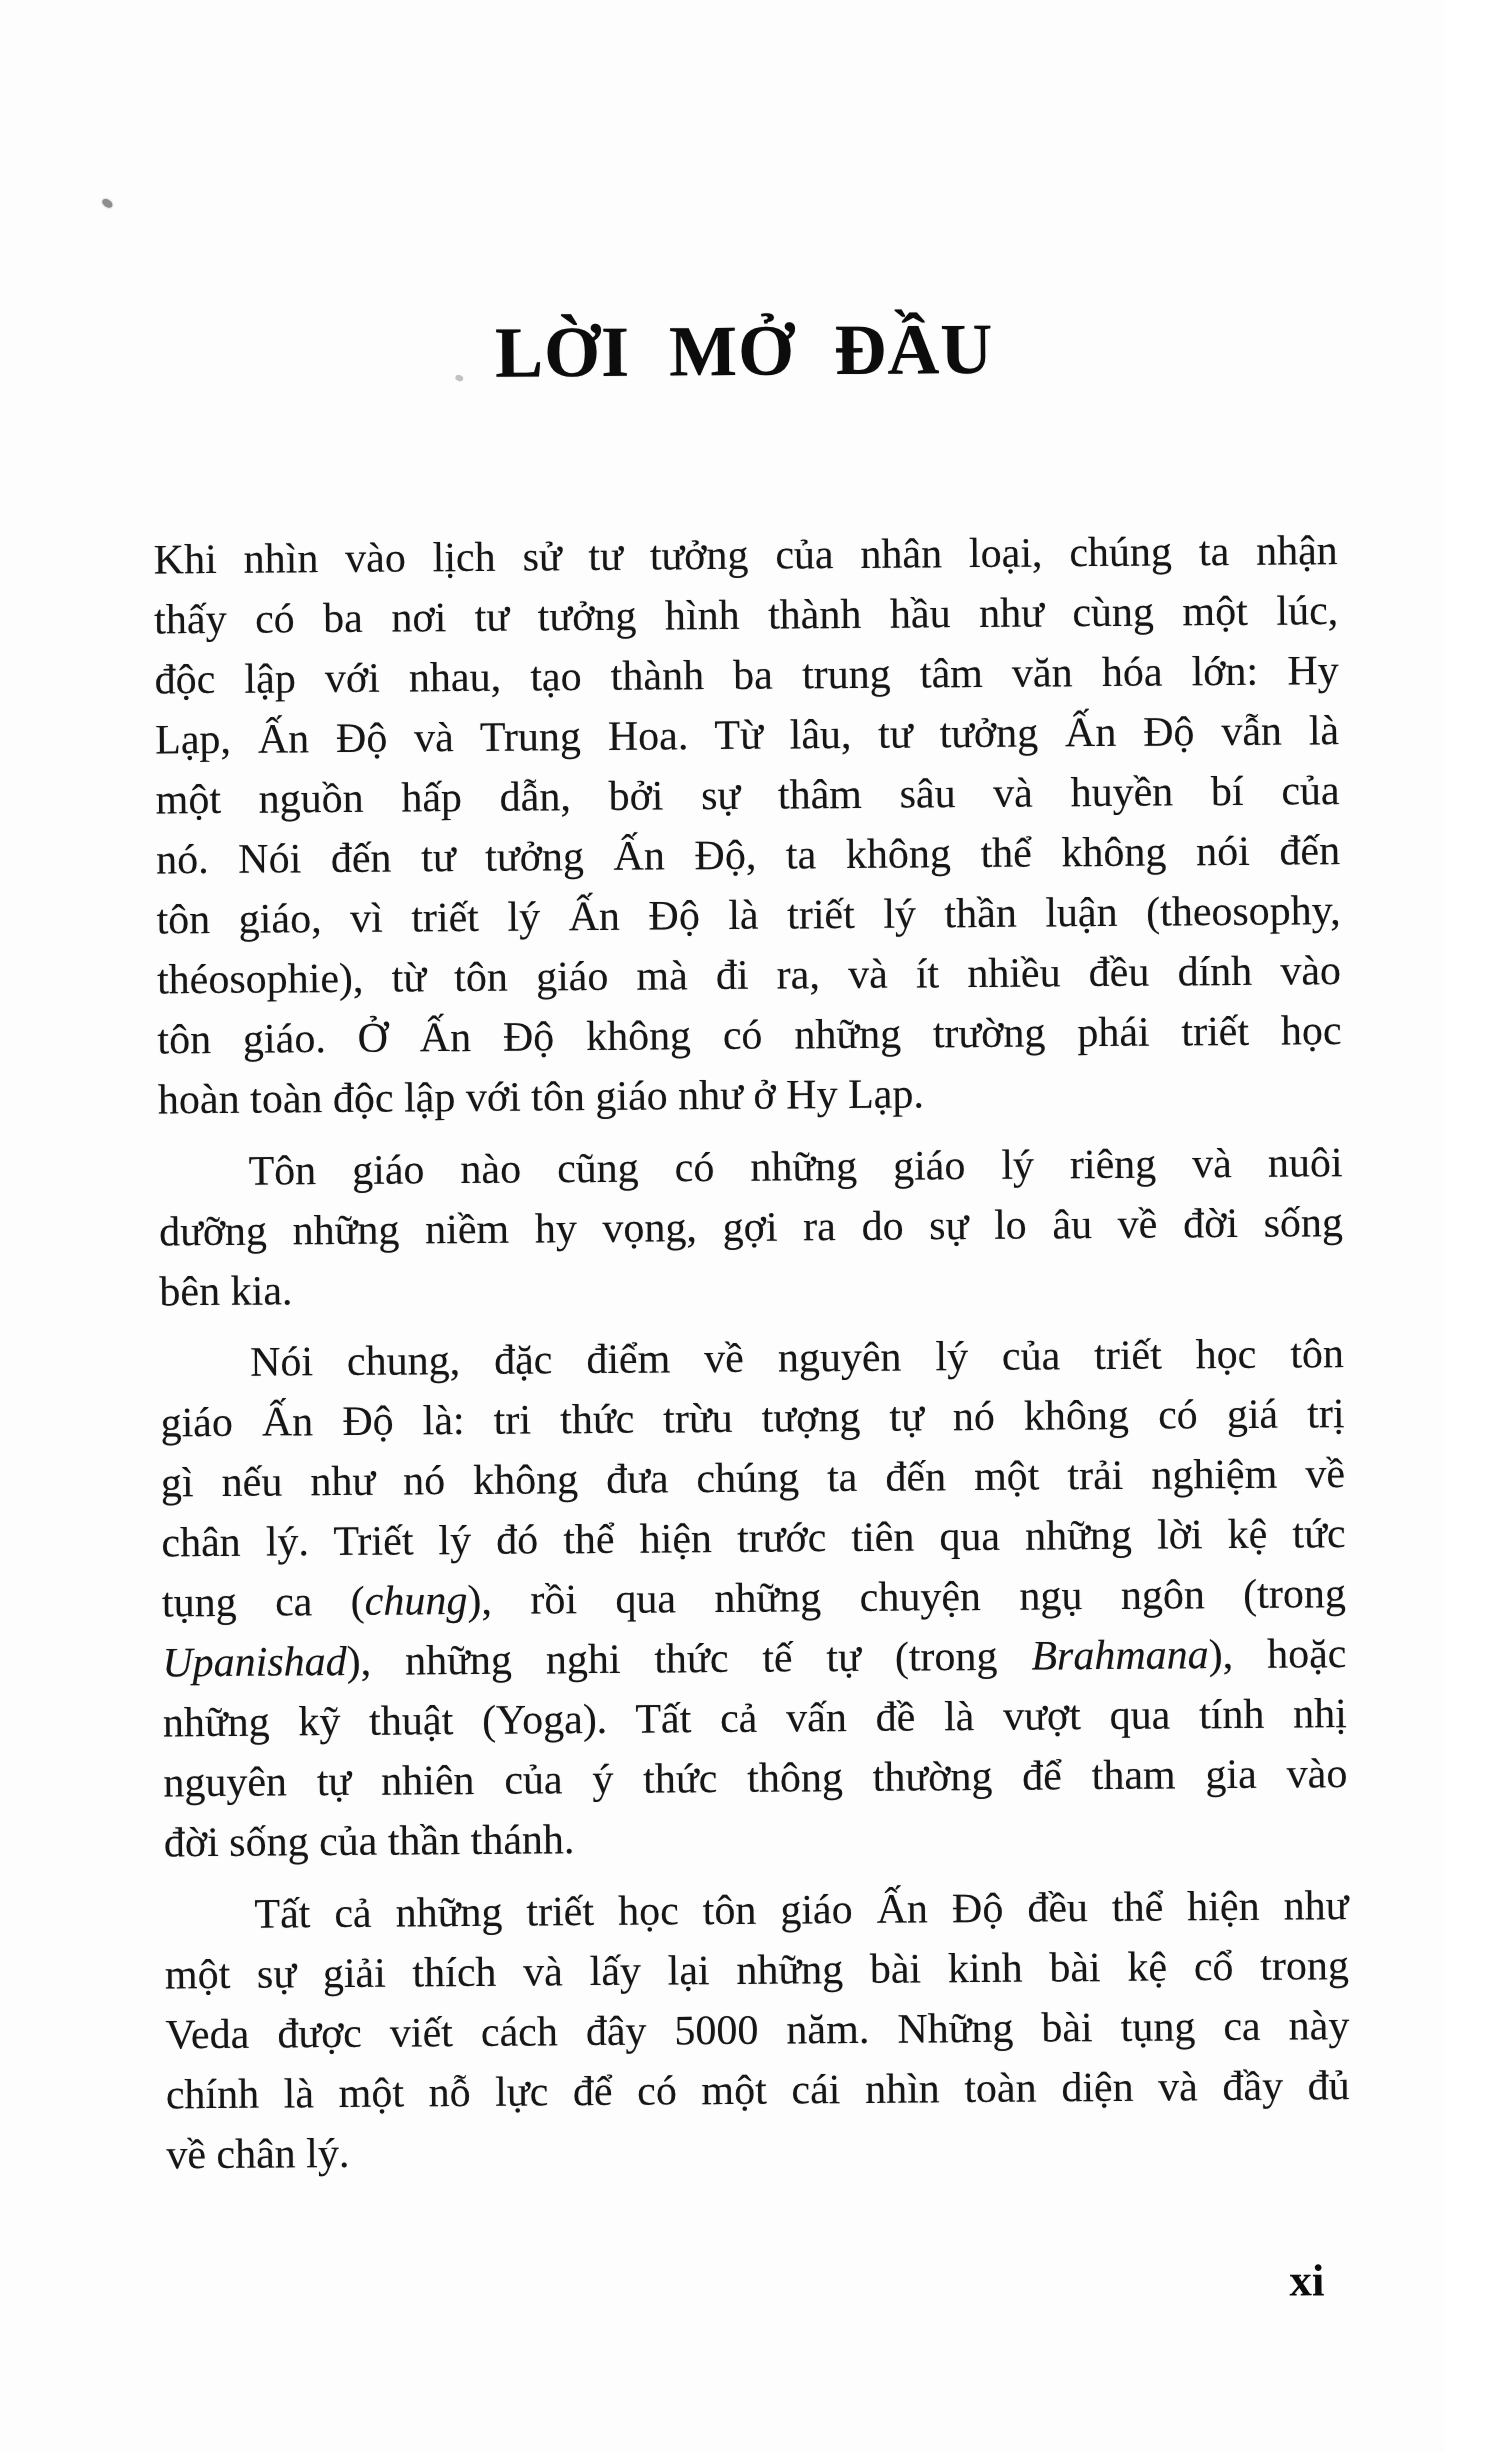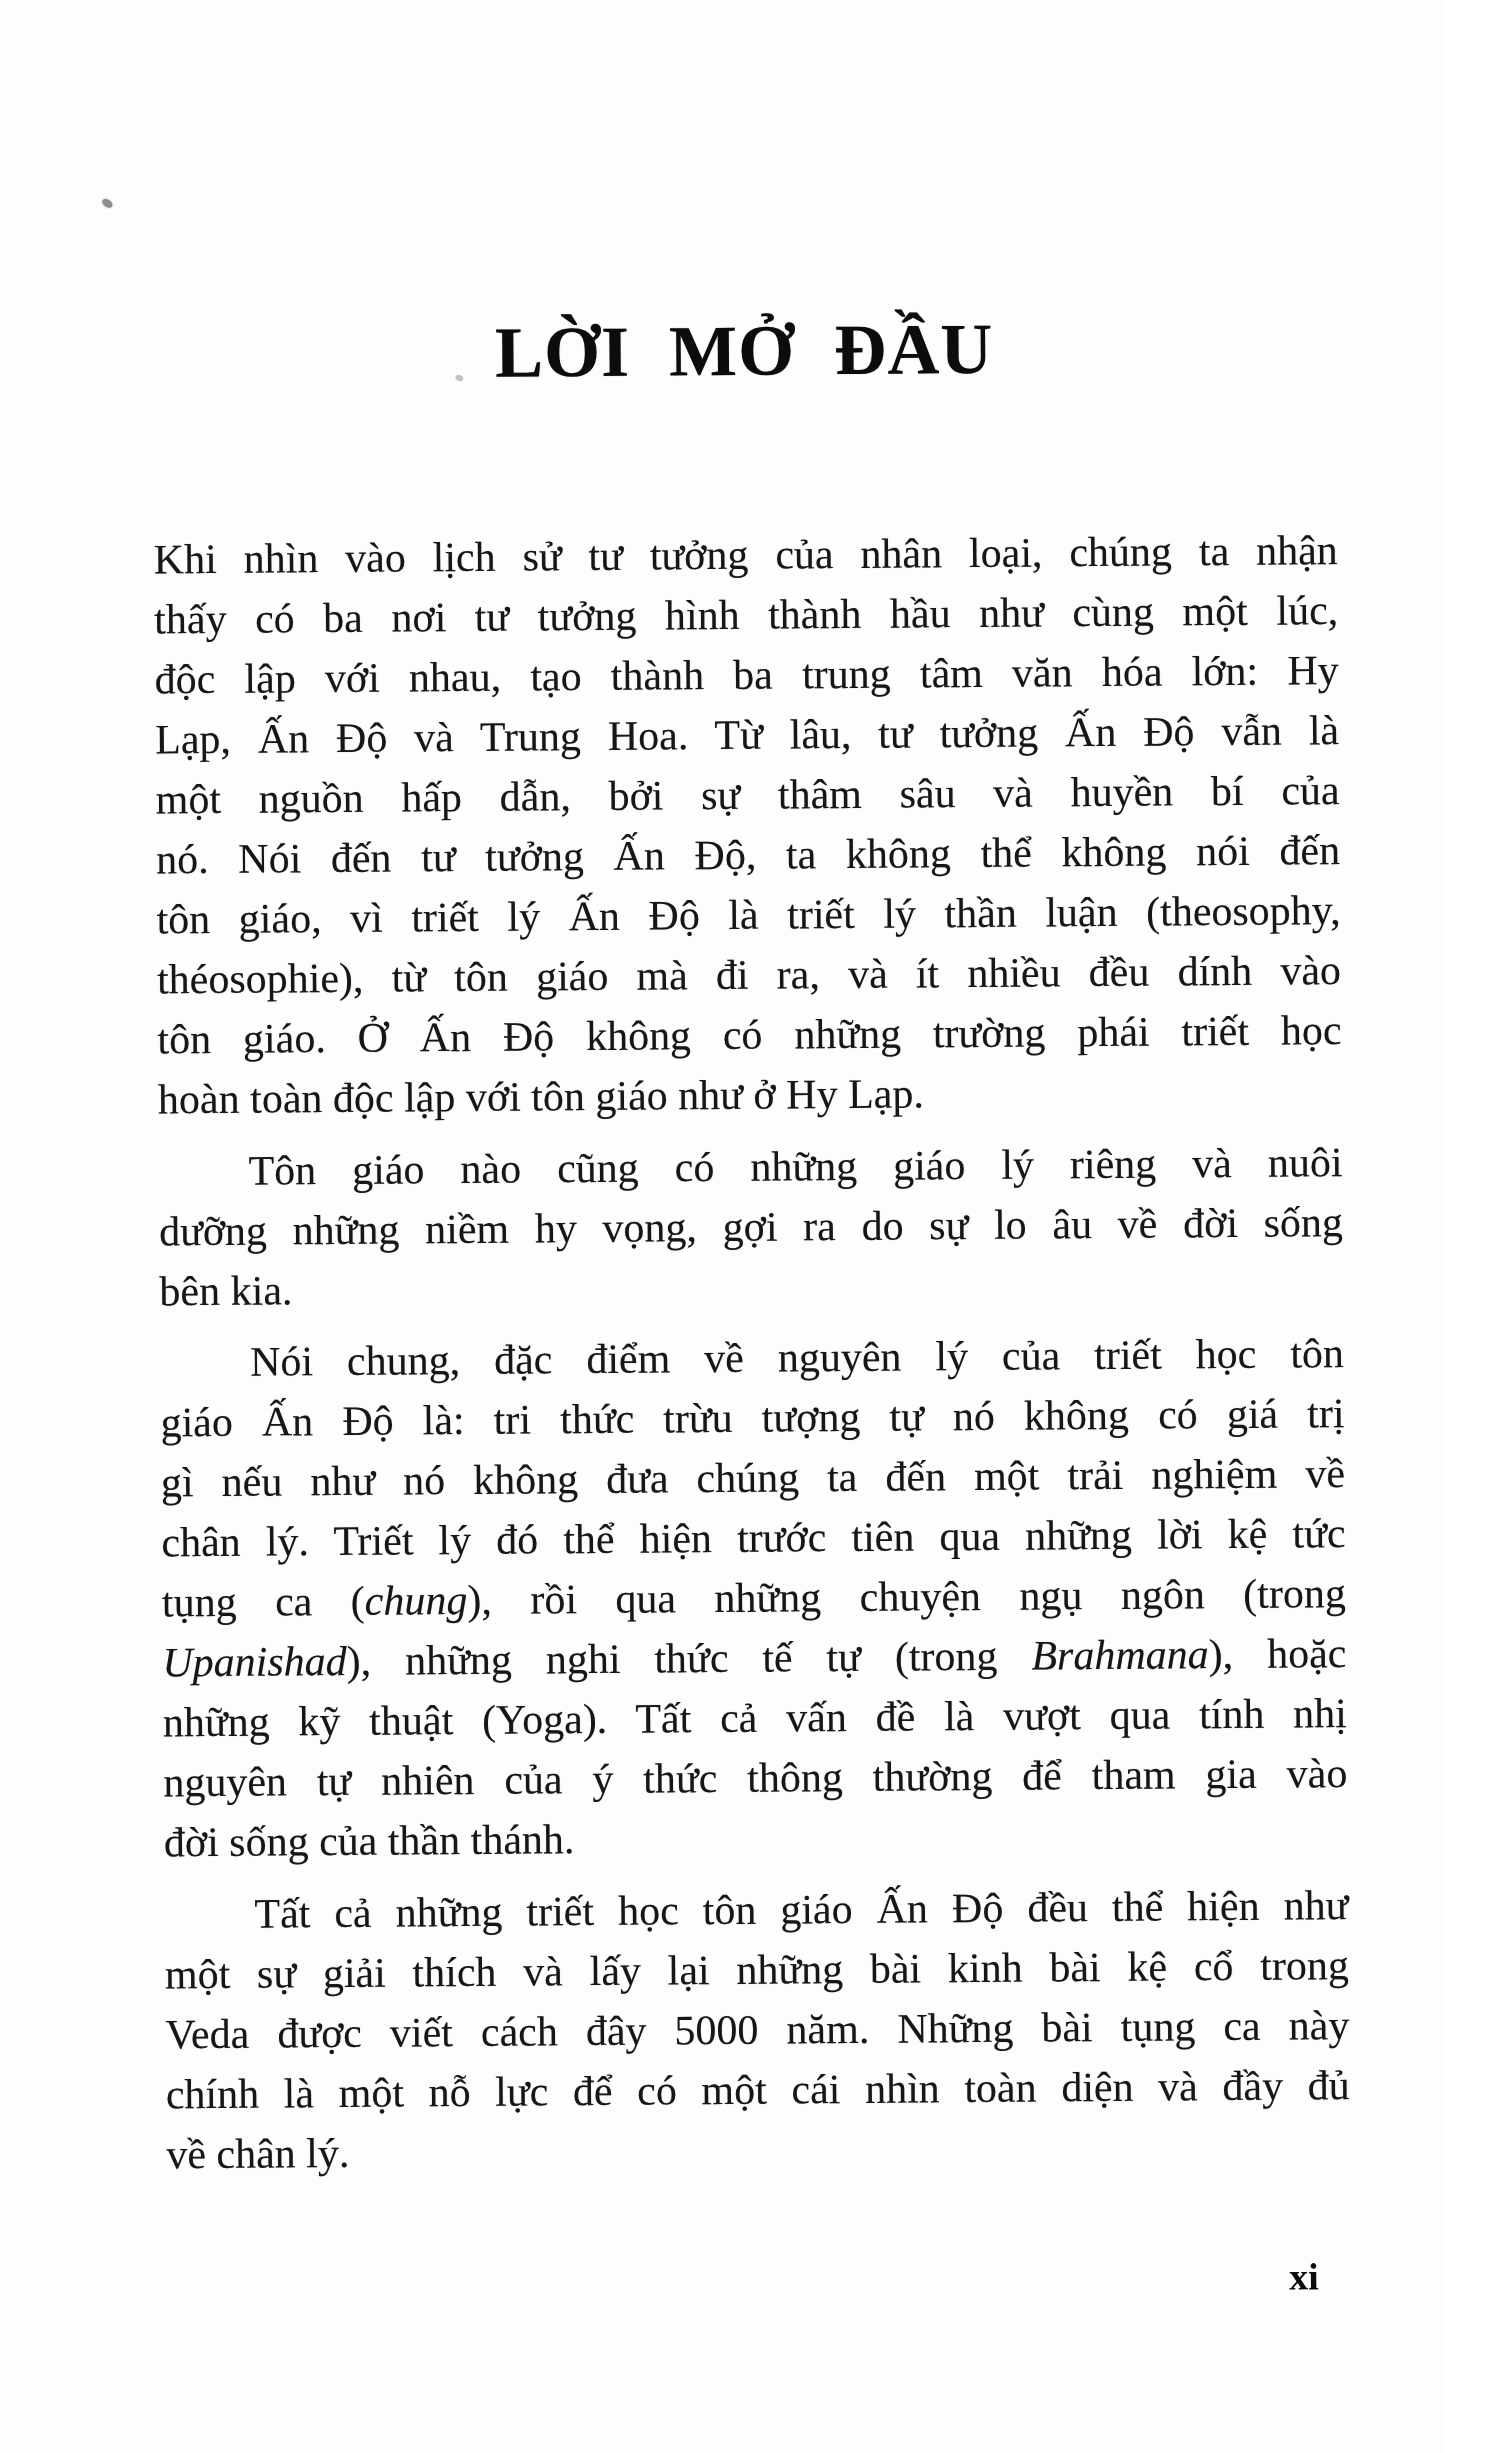--- a/index.html
+++ b/index.html
@@ -54,21 +54,21 @@
   .line.last {
     text-align: left;
     text-align-last: left;
   }
   .line.indent { text-indent: 90px; }
   .line i { font-style: italic; }
   .pagenum {
     position: absolute;
     top: 2259px;
     left: 1281px;
-    font-size: 38px;
+    font-size: 45px;
     font-weight: 700;
     color: #0c0c0c;
   }
   .speck {
     position: absolute;
     border-radius: 50%;
   }
   .speck-1 {
     left: 110px; top: 195px;
     width: 10.7px; height: 6.8px;

